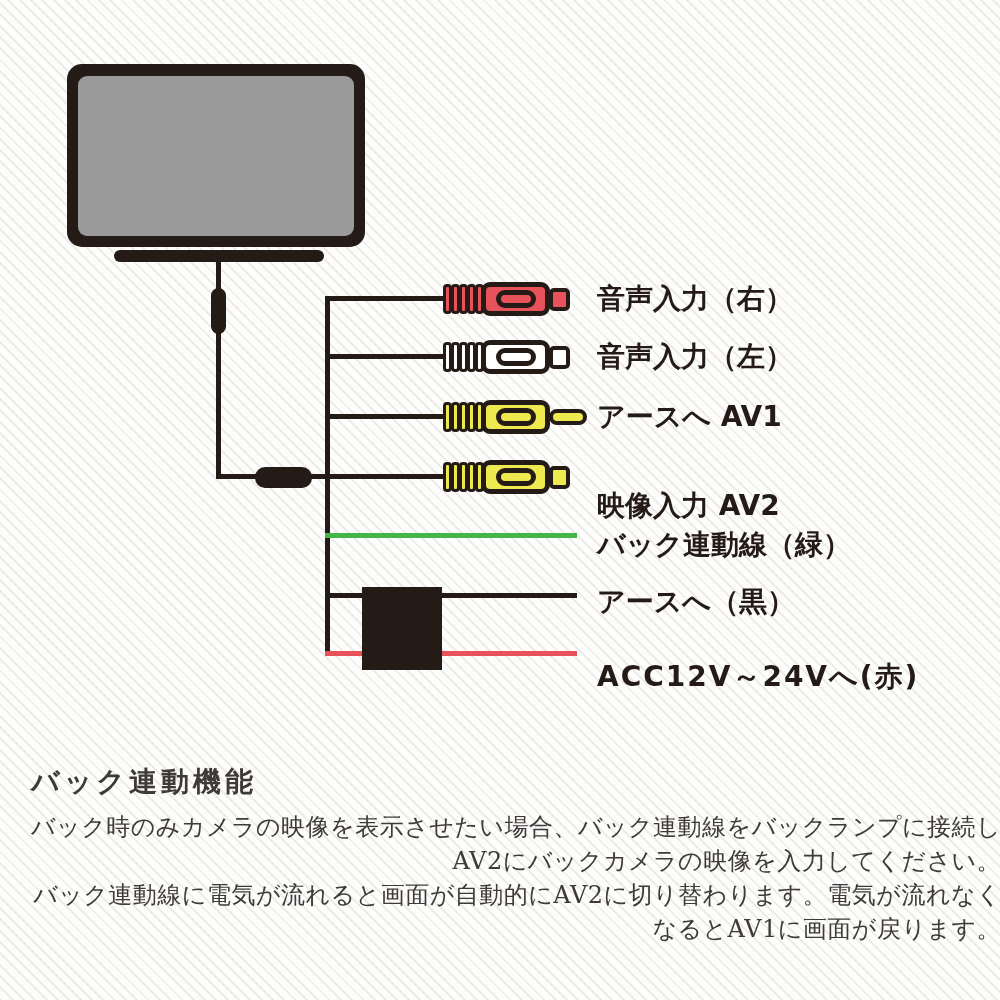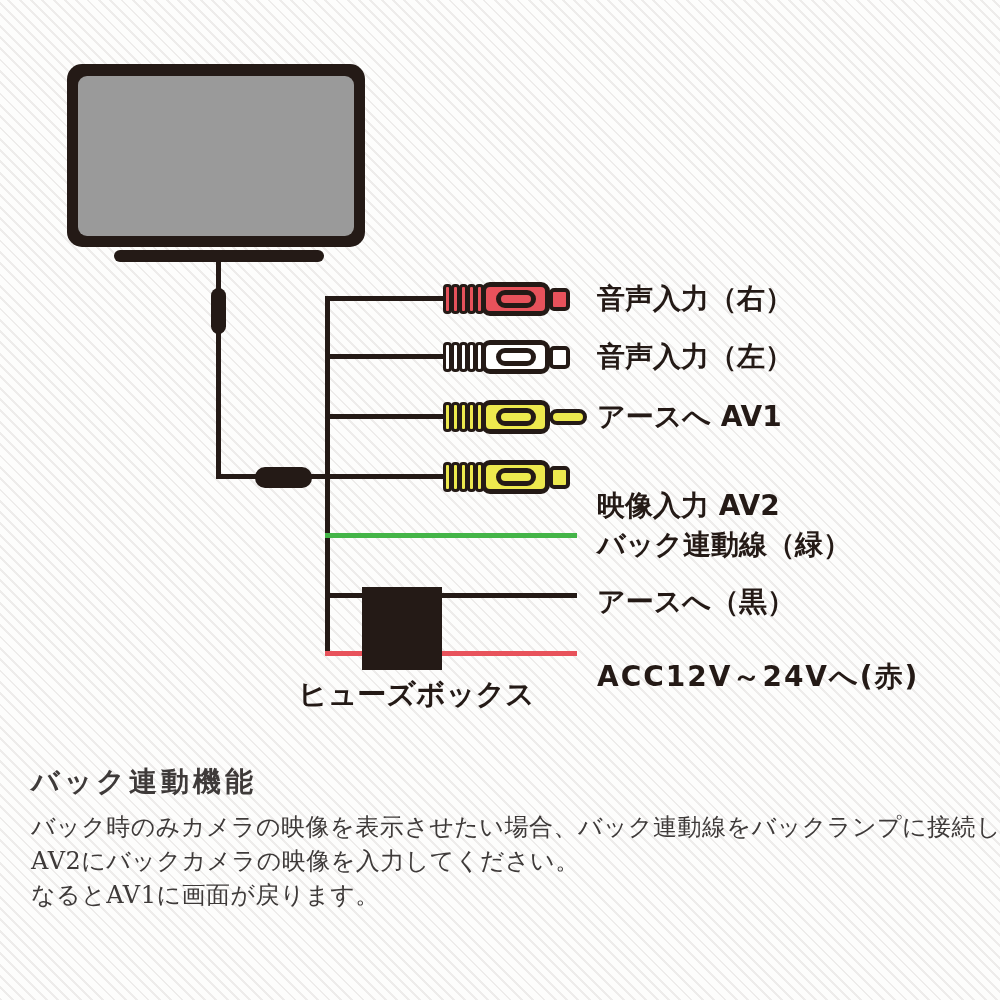--- a/index.html
+++ b/index.html
@@ -51,21 +51,21 @@
 
   
   .lbl{position:absolute;left:597px;height:36px;font-weight:700;font-size:28px;line-height:36px;color:var(--dark);white-space:nowrap;}
   .l1{top:281px;} .l2{top:339px;} .l3{top:399px;} .l4{top:440px;margin-top:48px;}
   .lw1{top:527px;} .lw2{top:584px;} .lw3{top:659px;letter-spacing:2px;}
   .fuse-lbl{position:absolute;left:298px;top:677px;font-weight:700;font-size:29px;line-height:34px;color:var(--dark);white-space:nowrap;}
 
   
   .heading{position:absolute;left:31px;top:760px;font-family:Liberation Serif, serif;font-weight:600;font-size:28px;line-height:44px;letter-spacing:4px;color:var(--text);white-space:nowrap;}
   .bodytext{position:absolute;left:31px;top:810px;font-family:"DejaVu Serif","Liberation Serif",serif;font-weight:400;font-size:24px;line-height:34px;letter-spacing:0.5px;color:var(--text);}
-  .bodytext div{white-space:nowrap;}
+  .bodytext div{white-space:nowrap;text-align:right;}
 </style>
 </head>
 <body>
 
 <div class="stage">
 
   <div class="abs monitor">
     <div class="screen"></div>
   </div>
   <div class="abs stand"></div>
@@ -145,22 +145,22 @@
 
   <div class="lbl l2">音声入力（左）</div>
   <div class="lbl l1">音声入力（右）</div>
   <div class="lbl l3">アースへ AV1</div>
   <div class="lbl l4">映像入力 AV2</div>
 
   <div class="lbl lw2">アースへ（黒）</div>
   <div class="lbl lw1">バック連動線（緑）</div>
   <div class="lbl lw3">ACC12V～24Vへ(赤)</div>
 
-  <div class="fuse-lbl">ヒューズボックス</div>
 
   <div class="heading">バック連動機能</div>
   <div class="bodytext">
     <div>バック時のみカメラの映像を表示させたい場合、バック連動線をバックランプに接続し</div>
     <div>AV2にバックカメラの映像を入力してください。</div>
+    <div>バック連動線に電気が流れると画面が自動的にAV2に切り替わります。電気が流れなく</div>
     <div>なるとAV1に画面が戻ります。</div>
   </div>
 
 </div>
 
 </body></html>

